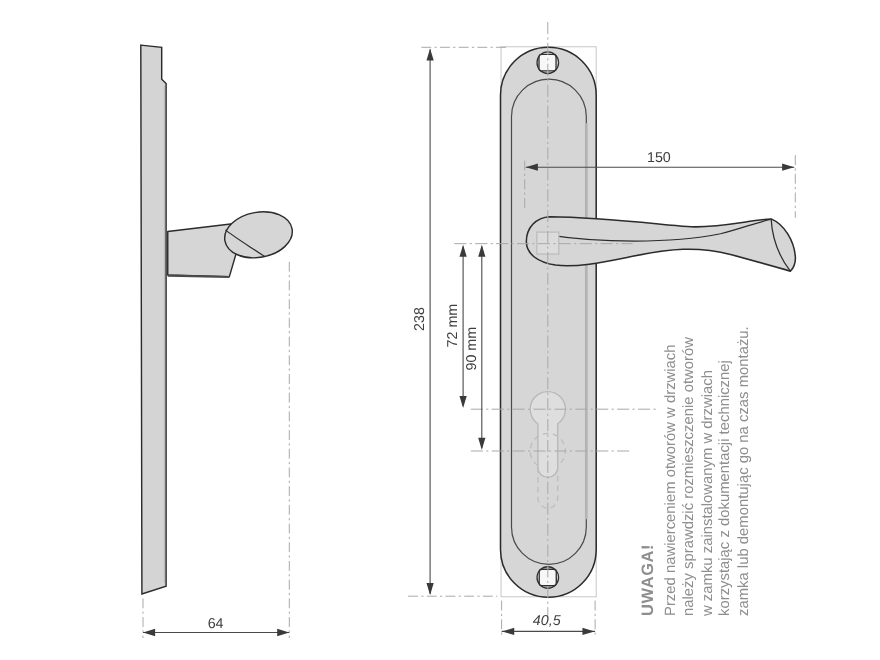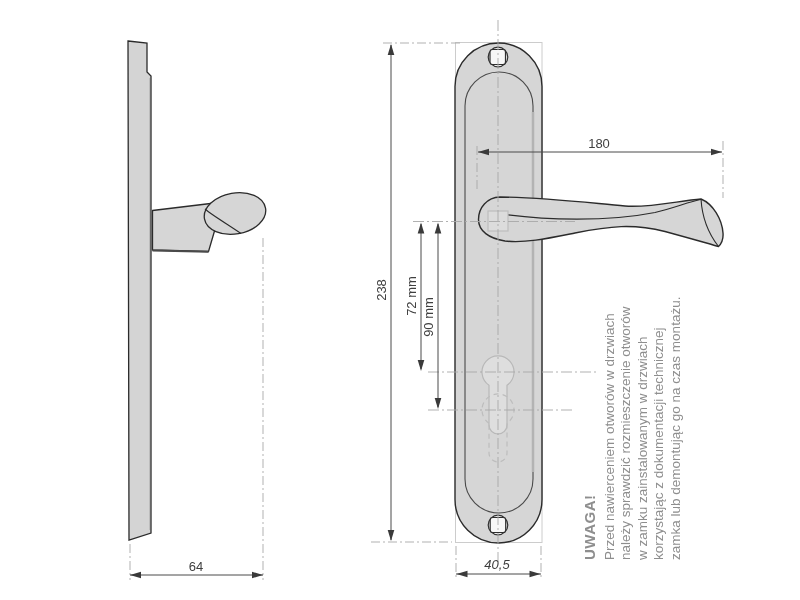--- a/index.html
+++ b/index.html
@@ -117,21 +117,21 @@
 </svg>
 
 <div class="dim-label" style="left:196px;top:566px;">64</div>
 
 <div class="dim-label rot" style="left:381px;top:290px;">238</div>
 
 <div class="dim-label rot" style="left:411px;top:296px;">72 mm</div>
 
 <div class="dim-label rot" style="left:428px;top:317px;">90 mm</div>
 
-<div class="dim-label" style="left:599px;top:143px;">180</div>
+<div class="dim-label" style="left:599px;top:143px;">150</div>
 
 <div class="dim-label" style="left:497px;top:564px;font-style:italic;">40,5</div>
 
 <div class="warning">
   <div class="head">UWAGA!</div>
   <div class="ln">Przed nawierceniem otworów w drzwiach</div>
   <div class="ln">należy sprawdzić rozmieszczenie otworów</div>
   <div class="ln">w zamku zainstalowanym w drzwiach</div>
   <div class="ln">korzystając z dokumentacji technicznej</div>
   <div class="ln">zamka lub demontując go na czas montażu.</div>

